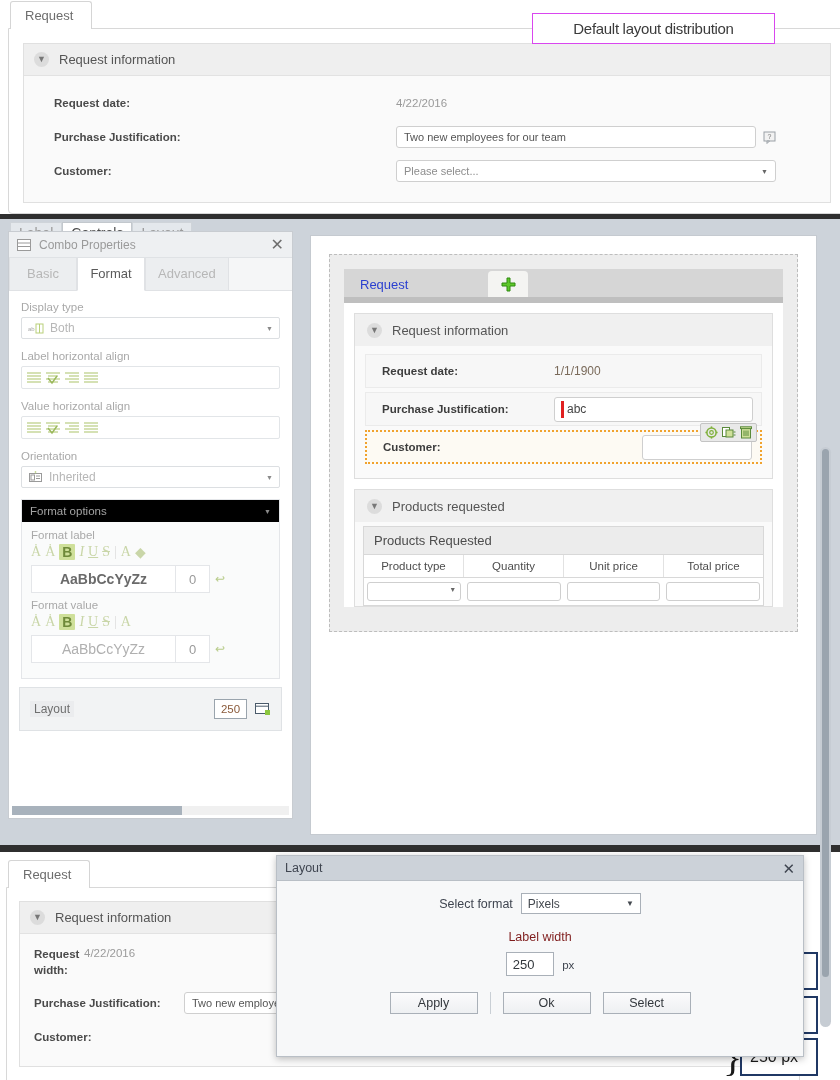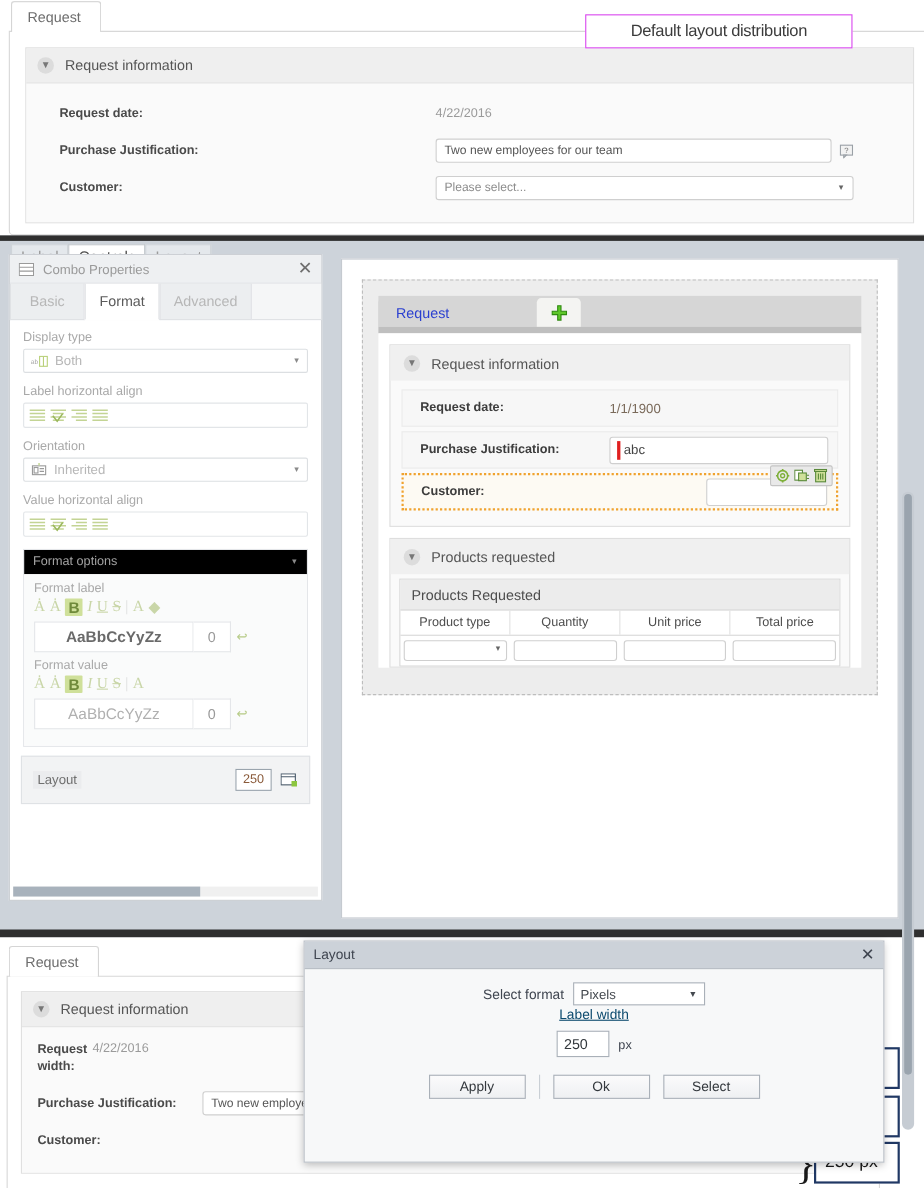--- a/index.html
+++ b/index.html
@@ -239,21 +239,21 @@
   #dlg-bar .t { font-size: 12.5px; color: #3f4550; }
   #dlg-bar .x { margin-left: auto; font-size: 15px; color: #3f4550; line-height: 1; }
   #dlg-body { padding: 12px 0 0 0; text-align: center; }
   .dlg-line1 { display: flex; align-items: center; justify-content: center; gap: 8px; }
   .dlg-line1 .cap { font-size: 12.5px; color: #3f4550; }
   #dlg-select {
     width: 120px; height: 21px; background: #fff; border: 1px solid #a9b0b8;
     display: flex; align-items: center; padding: 0 6px; font-size: 12px; color: #44494f;
   }
   #dlg-select .ca { margin-left: auto; font-size: 8px; }
-  .dlg-cap2 { font-size: 12.5px; color: #0c4a6e; margin-top: 1px; text-decoration: underline; }
+  .dlg-cap2 { font-size: 12.5px; color: #7f1d1d; margin-top: 16px; }
   #dlg-width {
     width: 48px; height: 24px; margin: 4px auto 0 auto; background: #fff;
     border: 1px solid #a9b0b8; display: inline-flex; align-items: center;
     padding: 0 6px; font-size: 13px; color: #33383d;
   }
   .dlg-px { font-size: 11.5px; color: #3f4550; margin-left: 4px; }
   #dlg-btns { display: flex; justify-content: center; align-items: center; gap: 12px; margin-top: 16px; }
   .dlg-btn {
     width: 88px; height: 22px; background: linear-gradient(#fbfbfc,#eef0f2);
     border: 1px solid #a9b0b8; font-size: 12.5px; color: #33383d;
@@ -410,37 +410,20 @@
                       <line x1="1" y1="6" x2="15" y2="6"></line>
                   <line x1="1" y1="9" x2="15" y2="9"></line>
                       <line x1="1" y1="12" x2="15" y2="12"></line>
                     </g>
                   </svg>
               </span>
             </div>
           </div>
 
           <div class="pfield">
-            <span class="cap">Orientation</span>
-            <div class="pselect">
-              <span class="gi">
-                <svg width="15" height="12" viewBox="0 0 15 12">
-                  <rect x="1.5" y="2.5" width="12" height="8" fill="#fff" stroke="#9a9a9a"></rect>
-                  <rect x="3" y="4" width="3.5" height="5" fill="none" stroke="#9a9a9a"></rect>
-                  <line x1="8" y1="5" x2="12" y2="5" stroke="#9a9a9a"></line>
-                  <line x1="8" y1="7.5" x2="12" y2="7.5" stroke="#9a9a9a"></line>
-                  <line x1="7.5" y1="0" x2="7.5" y2="2.2" stroke="#c6d898" stroke-width="1.4"></line>
-                </svg>
-              </span>
-              <span>Inherited</span>
-              <span class="ca">▼</span>
-            </div>
-          </div>
-
-          <div class="pfield">
             <span class="cap">Value horizontal align</span>
             <div class="alignbox">
               <span>
                 <svg width="17" height="15" viewBox="0 0 17 15">
                     <g stroke="#c3d494" stroke-width="1.4">
                   <line x1="1" y1="3" x2="15" y2="3"></line>
                       <line x1="1" y1="6" x2="15" y2="6"></line>
                   <line x1="1" y1="9" x2="15" y2="9"></line>
                       <line x1="1" y1="12" x2="15" y2="12"></line>
                     </g>
@@ -470,20 +453,37 @@
               <span>
                 <svg width="17" height="15" viewBox="0 0 17 15">
                     <g stroke="#c3d494" stroke-width="1.4">
                   <line x1="1" y1="3" x2="15" y2="3"></line>
                       <line x1="1" y1="6" x2="15" y2="6"></line>
                   <line x1="1" y1="9" x2="15" y2="9"></line>
                       <line x1="1" y1="12" x2="15" y2="12"></line>
                     </g>
                   </svg>
               </span>
+            </div>
+          </div>
+
+          <div class="pfield">
+            <span class="cap">Orientation</span>
+            <div class="pselect">
+              <span class="gi">
+                <svg width="15" height="12" viewBox="0 0 15 12">
+                  <rect x="1.5" y="2.5" width="12" height="8" fill="#fff" stroke="#9a9a9a"></rect>
+                  <rect x="3" y="4" width="3.5" height="5" fill="none" stroke="#9a9a9a"></rect>
+                  <line x1="8" y1="5" x2="12" y2="5" stroke="#9a9a9a"></line>
+                  <line x1="8" y1="7.5" x2="12" y2="7.5" stroke="#9a9a9a"></line>
+                  <line x1="7.5" y1="0" x2="7.5" y2="2.2" stroke="#c6d898" stroke-width="1.4"></line>
+                </svg>
+              </span>
+              <span>Inherited</span>
+              <span class="ca">▼</span>
             </div>
           </div>
 
           <div id="fmt-opts">
             <div class="hd">
               <span>Format options</span>
               <span class="ca">▼</span>
             </div>
             <div class="bd">
 

